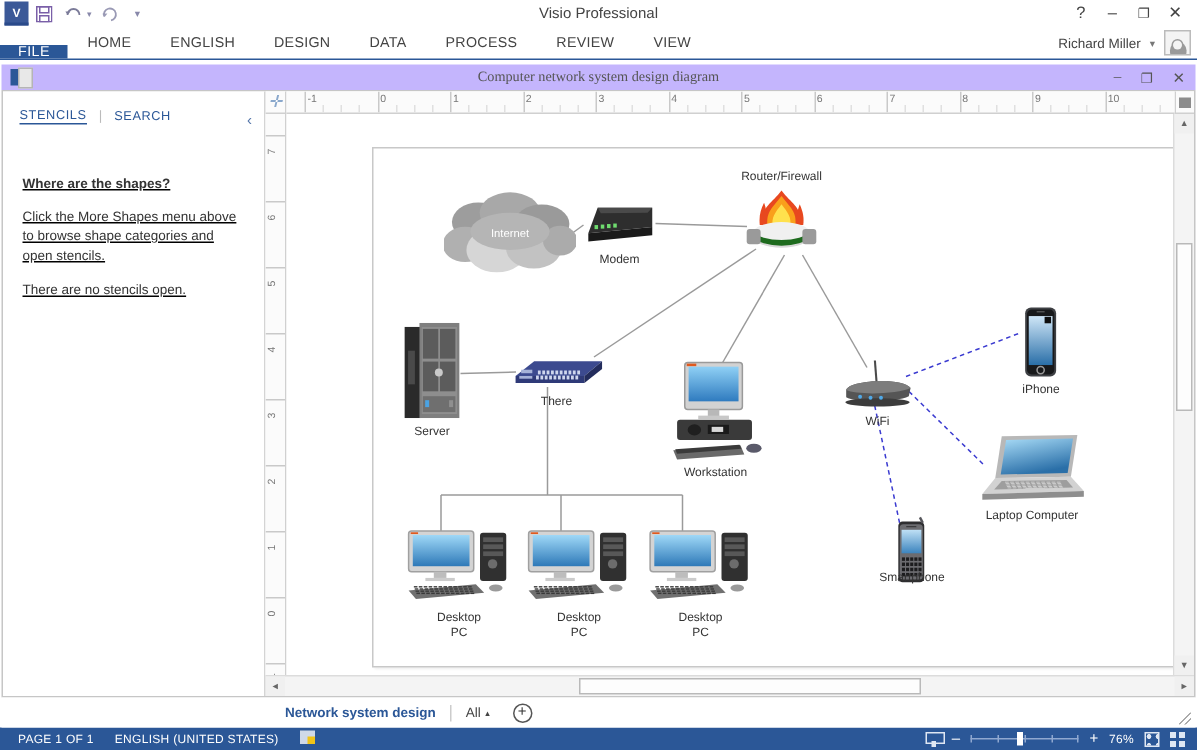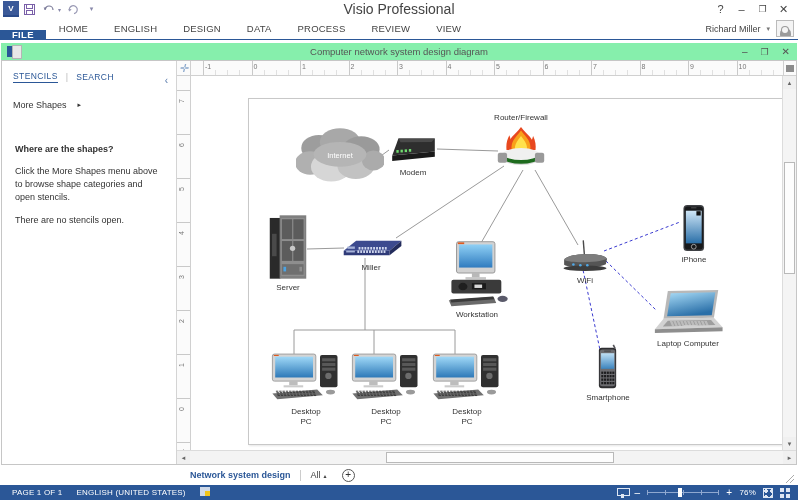--- a/index.html
+++ b/index.html
@@ -37,21 +37,21 @@
     width: 16px; height: 16px;
     background: #3b5998;
     display: flex; align-items: center; justify-content: center;
     color: #fff; font-size: 8px; font-weight: bold;
     border-bottom: 2px solid #2a4a8a;
   }
   .save-ico { color: #7a5fa8; font-size: 12px; }
   .title-center {
     position: absolute; left: 0; right: 0;
     text-align: center;
-    font-size: 14px; color: #444;
+    font-size: 10px; color: #444;
     pointer-events: none;
   }
   .win-ctrl {
     margin-left: auto; display: flex; align-items: center;
     gap: 10px; padding-right: 9px; position: relative; z-index: 2;
   }
   .win-ctrl span {
     font-size: 11px; color: #444; line-height: 1;
     cursor: default; width: 11px; text-align: center;
   }
@@ -59,21 +59,21 @@
   
   .ribbonbar {
     height: 22px; min-height: 22px;
     background: #ffffff;
     display: flex; align-items: stretch;
     position: relative;
     border-bottom: 1px solid #2b5797;
   }
   .tab-file {
     background: #2b5797; color: #fff;
-    font-size: 9.5px; font-weight: bold; letter-spacing: .3px;
+    font-size: 9.5px; font-weight: normal; letter-spacing: .3px;
     padding: 0 12px;
     display: flex; align-items: center;
     cursor: default;
     margin-top: 12px;
   }
   .tab {
     font-size: 9.5px; color: #444;
     padding: 0 13px;
     display: flex; align-items: center;
     letter-spacing: .2px;
@@ -110,21 +110,22 @@
     flex: 1;
     display: flex; flex-direction: column;
     background: #ffffff;
     padding: 3px 1px 0 1px;
     min-height: 0;
   }
   .docbar {
     height: 17px; min-height: 17px;
     display: flex; align-items: center;
     position: relative;
-    background: #86efac;
+    background: #c4b5fd;
+    font-family: Liberation Serif, serif;
   }
   .doc-ico {
     width: 14px; height: 14px; margin-left: 6px;
     position: relative;
   }
   .doc-ico::before {
     content: ""; position: absolute; left: 0; top: 1px;
     width: 6px; height: 11px; background: #2b5797;
   }
   .doc-ico::after {
@@ -175,21 +176,21 @@
   }
   .shapes-tab.active { border-bottom: 1px solid #2b5797; padding-bottom: 1px; }
   .shapes-sep { color: #bbb; font-size: 9px; }
   .more-shapes {
     display: flex; align-items: center; gap: 11px;
     padding: 17px 0 0 11px;
     font-size: 9px; color: #333;
     cursor: default;
   }
   .ms-arrow { font-size: 7px; color: #333; }
-  .panel-help { padding: 34px 11px 0 13px; }
+  .panel-help { padding: 34px 11px 0 13px; text-decoration: underline; }
   .help-head {
     font-size: 9px; font-weight: bold; color: #333;
     margin-bottom: 11px;
   }
   .help-line {
     font-size: 9px; color: #333; line-height: 1.45;
     margin-bottom: 10px;
   }
   .collapse-chevron {
     position: absolute; right: 8px; top: 14px;
@@ -471,24 +472,20 @@
     </div>
 
     <div class="docbody">
 
       <div class="shapes-panel">
         <div class="collapse-chevron">‹</div>
         <div class="shapes-tabs">
           <span class="shapes-tab active">STENCILS</span>
           <span class="shapes-sep">|</span>
           <span class="shapes-tab">SEARCH</span>
-        </div>
-        <div class="more-shapes">
-          <span>More Shapes</span>
-          <span class="ms-arrow">▸</span>
         </div>
         <div class="panel-help">
           <div class="help-head">Where are the shapes?</div>
           <div class="help-line">Click the More Shapes menu above to browse shape categories and open stencils.</div>
           <div class="help-line">There are no stencils open.</div>
         </div>
       </div>
 
       <div class="canvas-area">
 
@@ -700,21 +697,21 @@
                           <rect x="34.844" y="16.38" width="1.8599999999999999" height="2.6"></rect>
                           <rect x="37.757999999999996" y="16.38" width="1.8599999999999999" height="2.6"></rect>
                           <rect x="40.672000000000004" y="16.38" width="1.8599999999999999" height="2.6"></rect>
                           <rect x="43.586000000000006" y="16.38" width="1.8599999999999999" height="2.6"></rect>
     </g>
     <g fill="#a6b2d8">
       <rect x="7.4399999999999995" y="12.48" width="7.4399999999999995" height="2.34"></rect>
       <rect x="6.2" y="16.64" width="8.680000000000001" height="1.8200000000000003"></rect>
     </g>
                       </svg></div>
-                    <div class="node-label" style="top: 29px;">Miller</div>
+                    <div class="node-label" style="top: 29px;">There</div>
                   </div>
                   <div class="node" style="left: 196px; top: 140px; width: 64px; height: 68px;">
                     <div><svg width="64" height="68" viewBox="0 0 64 68" aria-hidden="true">
     <rect x="11.52" y="2.72" width="38.4" height="31.28" rx="2" fill="#d2d2d2" stroke="#9a9a9a"></rect>
     <rect x="14.08" y="5.44" width="33.28" height="23.12" fill="url(#gscr)"></rect>
     <defs>
                           <linearGradient id="gscr" x1="0" y1="0" x2="0" y2="1">
       <stop offset="0" stop-color="#8fd0f5"></stop>
                             <stop offset="1" stop-color="#2f7bbf"></stop>
     </linearGradient>
@@ -868,21 +865,21 @@
                           <rect x="16.32" y="34.5" width="2.04" height="2.3000000000000003"></rect>
                           <rect x="5.28" y="37.949999999999996" width="2.04" height="2.3000000000000003"></rect>
                           <rect x="8.040000000000001" y="37.949999999999996" width="2.04" height="2.3000000000000003"></rect>
                           <rect x="10.8" y="37.949999999999996" width="2.04" height="2.3000000000000003"></rect>
                           <rect x="13.560000000000002" y="37.949999999999996" width="2.04" height="2.3000000000000003"></rect>
                           <rect x="16.32" y="37.949999999999996" width="2.04" height="2.3000000000000003"></rect>
     </g>
     <path d="M17.28 0.92 L19.200000000000003 4.6000000000000005" stroke="#55555a" stroke-width="1.6" fill="none"></path>
     <rect x="8.16" y="6.67" width="6.720000000000001" height="0.828" fill="#3a3a3c"></rect>
                       </svg></div>
-                    <div class="node-label" style="top: 49px;">Smartphone</div>
+                    <div class="node-label" style="top: 36px;">Smartphone</div>
                   </div>
                   <div class="node" style="left: 22px; top: 253px; width: 70px; height: 52px;">
                     <div><svg width="70" height="52" viewBox="0 0 70 52" aria-hidden="true">
     <rect x="1.4000000000000001" y="2.08" width="43.4" height="27.04" rx="2" fill="#d4d4d4" stroke="#a0a0a0"></rect>
     <rect x="4.2" y="4.68" width="37.800000000000004" height="20.8" fill="url(#gdk)"></rect>
     <defs>
                           <linearGradient id="gdk" x1="0" y1="0" x2="0" y2="1">
       <stop offset="0" stop-color="#9fd8f7"></stop>
                             <stop offset="1" stop-color="#2e79b8"></stop>
     </linearGradient>

